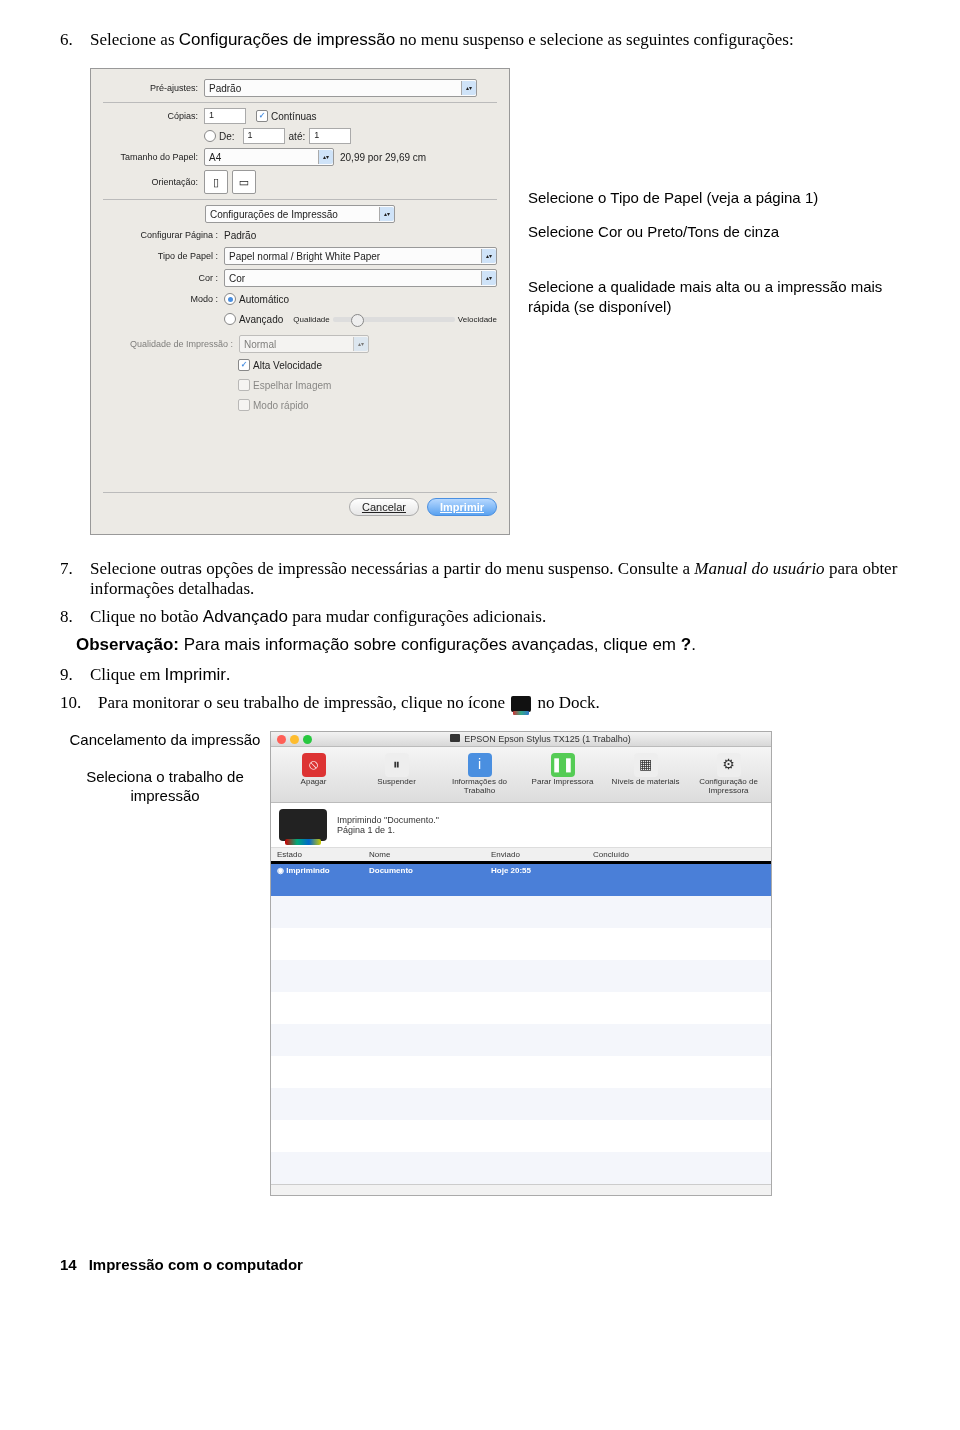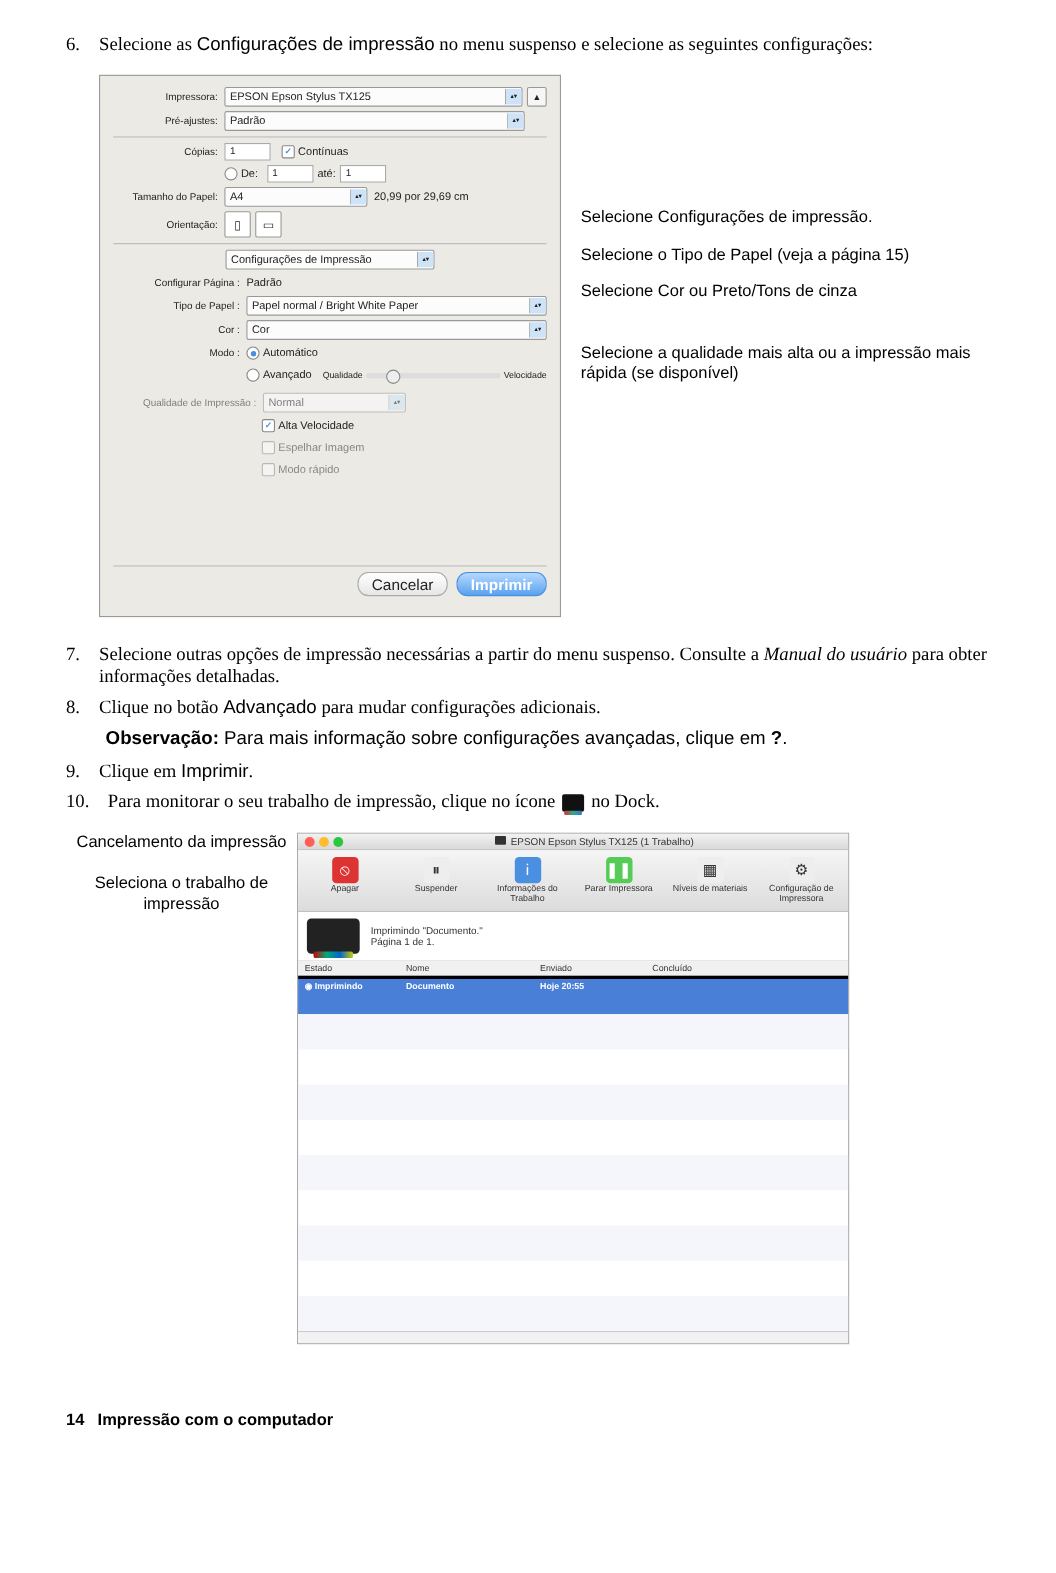--- a/index.html
+++ b/index.html
@@ -76,21 +76,21 @@
     height: 12px;
     font-size: 9px;
     min-width: 32px;
   }
   .divider { border-top: 1px solid #bbb; margin: 5px 0; }
   .orient-box { border:1px solid #999; background:#fff; width:22px; height:22px; display:flex; align-items:center; justify-content:center; font-size:11px; margin-right:4px; border-radius:2px; }
   .slider { flex:1; height:5px; background:#ddd; border-radius:2px; position:relative; margin:0 3px;}
   .slider::after { content:''; position:absolute; left:15%; top:-3px; width:11px; height:11px; background:#eee; border:1px solid #888; border-radius:50%; }
   .aqua-btn {
     border: 1px solid #aaa; border-radius: 10px; padding: 2px 12px;
-    font-size: 14px; background: linear-gradient(#fff,#e6e6e6);
+    font-size: 11px; background: linear-gradient(#fff,#e6e6e6); text-decoration: underline;
   }
   .aqua-btn.primary { background: linear-gradient(#b6d8ff,#5aa2f0); border-color:#4a8fe0; color:#fff; font-weight:bold;}
   .callouts { flex: 1; font-family: Arial, Helvetica, sans-serif; font-size: 15px; color: #000; }
   .callout { margin-bottom: 14px; line-height: 1.3; }
   .queue-wrap { display: flex; margin: 18px 0 0 0; gap: 0; }
   .queue-callouts { width: 210px; font-family: Arial, Helvetica, sans-serif; font-size: 15px; text-align:center;}
   .qcallout { margin-bottom: 18px; line-height: 1.25; }
   .queue-win {
     flex:1; border:1px solid #aaa; background:#fff; font-family:'Lucida Grande', Arial, sans-serif;
     font-size:9px; color:#333; min-width:460px; max-width:500px;
@@ -121,28 +121,20 @@
 <div class="step-row">
   <div class="step-num">6.</div>
   <div class="step-body">
     <span>Selecione as </span><span class="sans">Configurações de impressão</span><span> no menu suspenso e selecione as seguintes configurações:</span>
   </div>
 </div>
 
 <div class="fig-wrap">
   <div class="dialog">
 
-    <div class="dlg-row">
-      <div class="dlg-lbl">Impressora:</div>
-      <div class="combo" style="flex:1">
-        <span>EPSON Epson Stylus TX125</span>
-        <span class="combo-arrows">▴▾</span>
-      </div>
-      <div style="width:16px;height:16px;border:1px solid #999;border-radius:2px;margin-left:4px;background:#f6f6f6;display:flex;align-items:center;justify-content:center;font-size:8px;">▲</div>
-    </div>
 
     <div class="dlg-row">
       <div class="dlg-lbl">Pré-ajustes:</div>
       <div class="combo" style="flex:1">
         <span>Padrão</span>
         <span class="combo-arrows">▴▾</span>
       </div>
       <div style="width:20px"></div>
     </div>
     <div class="divider"></div>
@@ -249,24 +241,21 @@
     <div class="divider"></div>
     <div class="dlg-row" style="justify-content:flex-end;gap:8px">
       <div class="aqua-btn">Cancelar</div>
       <div class="aqua-btn primary">Imprimir</div>
     </div>
   </div>
 
   <div class="callouts">
     <div style="height:120px"></div>
     <div class="callout">
-      <span>Selecione </span><span class="sans">Configurações de impressão</span><span>.</span>
-    </div>
-    <div class="callout">
-      <span>Selecione o </span><span class="sans">Tipo de Papel</span><span> (veja a página 15)</span>
+      <span>Selecione o </span><span class="sans">Tipo de Papel</span><span> (veja a página 1)</span>
     </div>
     <div class="callout">
       <span>Selecione </span><span class="sans">Cor</span><span> ou </span><span class="sans">Preto/Tons de cinza</span>
     </div>
     <div style="height:22px"></div>
     <div class="callout">Selecione a qualidade mais alta ou a impressão mais rápida (se disponível)</div>
   </div>
 </div>
 
 <div class="step-row">
@@ -276,21 +265,21 @@
   </div>
 </div>
 
 <div class="step-row">
   <div class="step-num">8.</div>
   <div class="step-body">
     <span>Clique no botão </span><span class="sans">Advançado</span><span> para mudar configurações adicionais.</span>
   </div>
 </div>
 
-<div class="sans" style="margin:8px 0 10px 36px">
+<div class="sans" style="margin:8px 0 10px 16px">
   <span class="bold">Observação:</span><span> Para mais informação sobre configurações avançadas, clique em </span><span class="bold">?</span><span>.</span>
 </div>
 
 <div class="step-row">
   <div class="step-num">9.</div>
   <div class="step-body">
     <span>Clique em </span><span class="sans">Imprimir</span><span>.</span>
   </div>
 </div>
 

